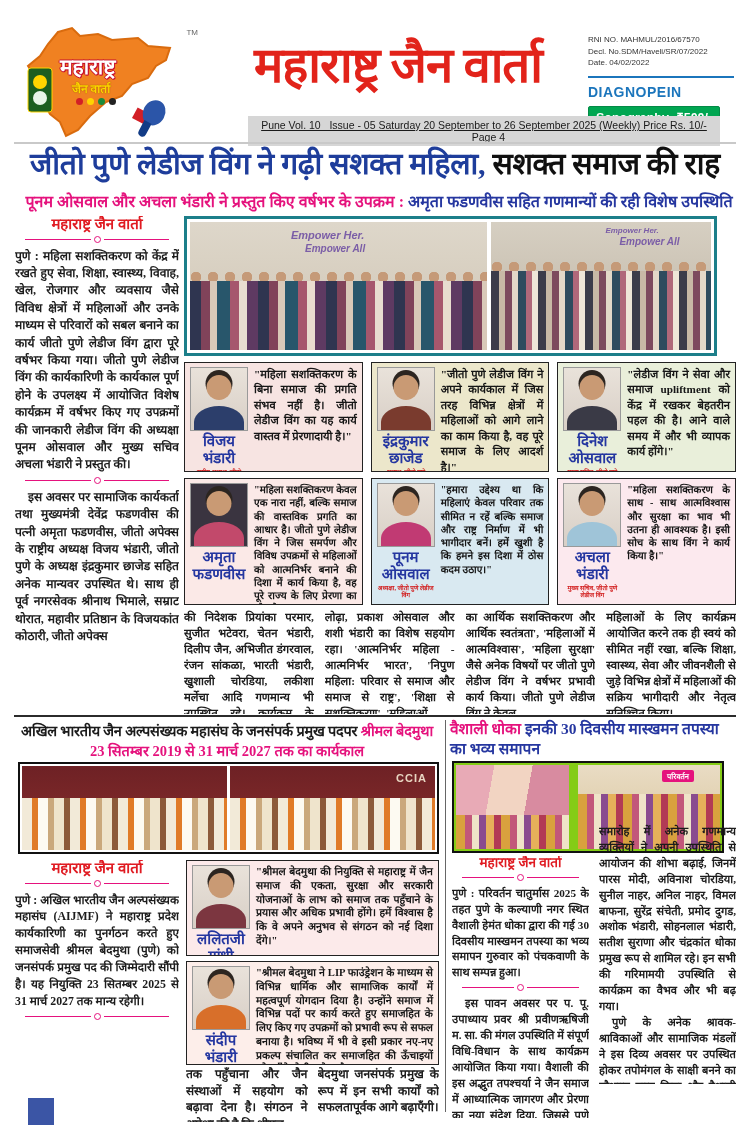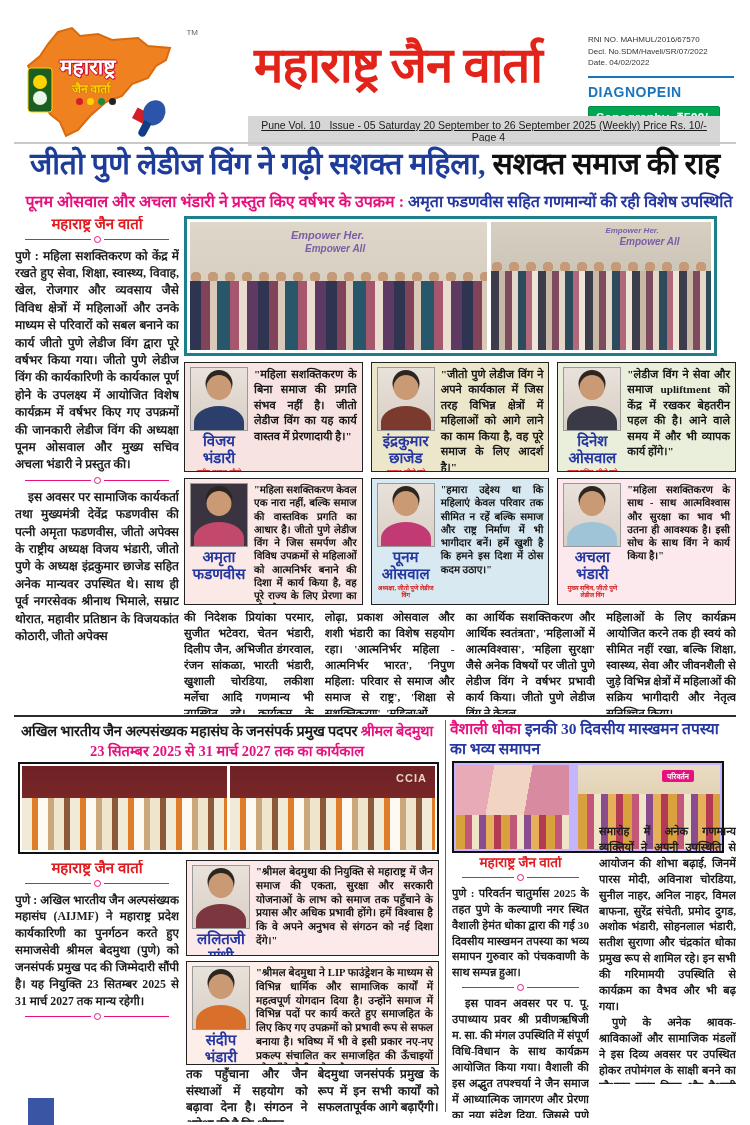--- a/index.html
+++ b/index.html
@@ -103,21 +103,21 @@
   .qboxw{border:1.5px solid #222;background:#fceaea;padding:4px 5px;display:flex;gap:6px;
          box-sizing:border-box;overflow:hidden;margin-bottom:5px;}
   .qa{height:96px;} .qb{height:104px;background:#fdeeea;}
   .qboxw .qtext{font-size:10.6px;line-height:1.3;}
   .a2-cols{position:absolute;left:186px;top:1066px;width:253px;display:flex;gap:10px;height:56px;}
   .a2-cols .tcol{font-size:12px;line-height:1.38;}
   
   .a3-head{position:absolute;left:450px;top:719px;width:288px;font-size:15.5px;
            font-weight:bold;line-height:1.3;}
   .a3-photo{position:absolute;left:452px;top:761px;width:272px;height:92px;border:2px solid #111;
-            padding:2px;display:flex;gap:9px;box-sizing:border-box;background:#c4b5fd;}
+            padding:2px;display:flex;gap:9px;box-sizing:border-box;background:#84cc16;}
   .photo3a{flex:1;position:relative;overflow:hidden;
            background:linear-gradient(100deg,#e8aab6 0 30%,#f2d4c2 30% 60%,#d88ba0 60%);}
   .photo3b{flex:1.25;position:relative;overflow:hidden;background:linear-gradient(#e9dcc4,#d9c49c);}
   .crowd3{position:absolute;left:0;right:0;bottom:0;height:66%;
     background:repeating-linear-gradient(90deg,#d9a13e 0 9px,#c2577a 9px 16px,#efe3c8 16px 23px,
       #8a4b8f 23px 30px,#e6b05a 30px 38px,#b23a55 38px 45px);}
   .pariv{position:absolute;right:26px;top:5px;background:#e5127d;color:#fff;font-weight:bold;
          font-size:7.5px;padding:1px 5px;font-family:"Liberation Sans",sans-serif;border-radius:2px;}
   .a3-col1{position:absolute;left:452px;top:856px;width:137px;height:262px;overflow:hidden;}
   .a3-col2{position:absolute;left:599px;top:824px;width:137px;height:260px;overflow:hidden;}
@@ -263,21 +263,21 @@
     <div class="tcol">का आर्थिक सशक्तिकरण और आर्थिक स्वतंत्रता', 'महिलाओं में आत्मविश्वास', 'महिला सुरक्षा' जैसे अनेक विषयों पर जीतो पुणे लेडीज विंग ने वर्षभर प्रभावी कार्य किया। जीतो पुणे लेडीज विंग ने केवल</div>
     <div class="tcol">महिलाओं के लिए कार्यक्रम आयोजित करने तक ही स्वयं को सीमित नहीं रखा, बल्कि शिक्षा, स्वास्थ्य, सेवा और जीवनशैली से जुड़े विभिन्न क्षेत्रों में महिलाओं की सक्रिय भागीदारी और नेतृत्व सुनिश्चित किया।</div>
   </div>
 
   <div class="mid-rule"></div>
   <div class="vert-rule"></div>
 
   <div class="a2-head">
     <span>अखिल भारतीय जैन अल्पसंख्यक महासंघ के जनसंपर्क प्रमुख पदपर </span><span class="sh-pink">श्रीमल बेदमुथा</span>
   </div>
-  <div class="a2-sub">23 सितम्बर 2025 से 31 मार्च 2027 तक का कार्यकाल</div>
+  <div class="a2-sub">23 सितम्बर 2019 से 31 मार्च 2027 तक का कार्यकाल</div>
 
   <div class="a2-photo">
     <div class="photo2">
       <div class="crowd2"></div>
     </div>
     <div class="photo2">
       <div class="ccia">CCIA</div>
       <div class="crowd2"></div>
     </div>
   </div>

